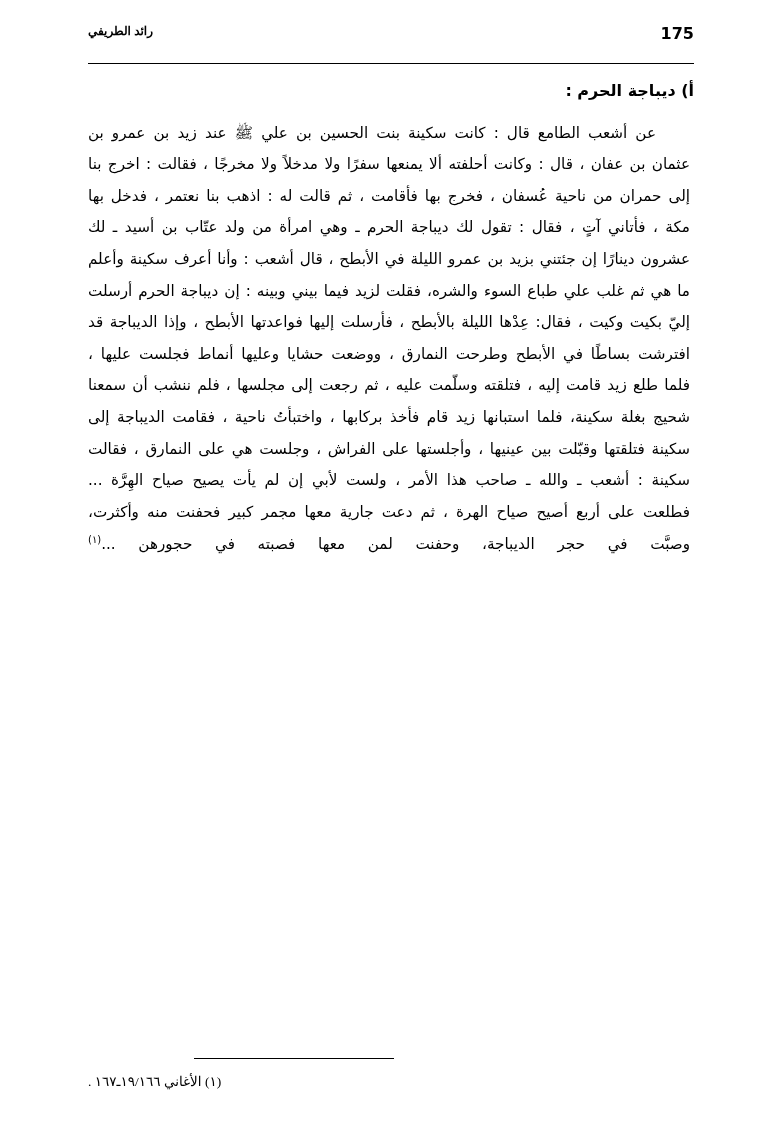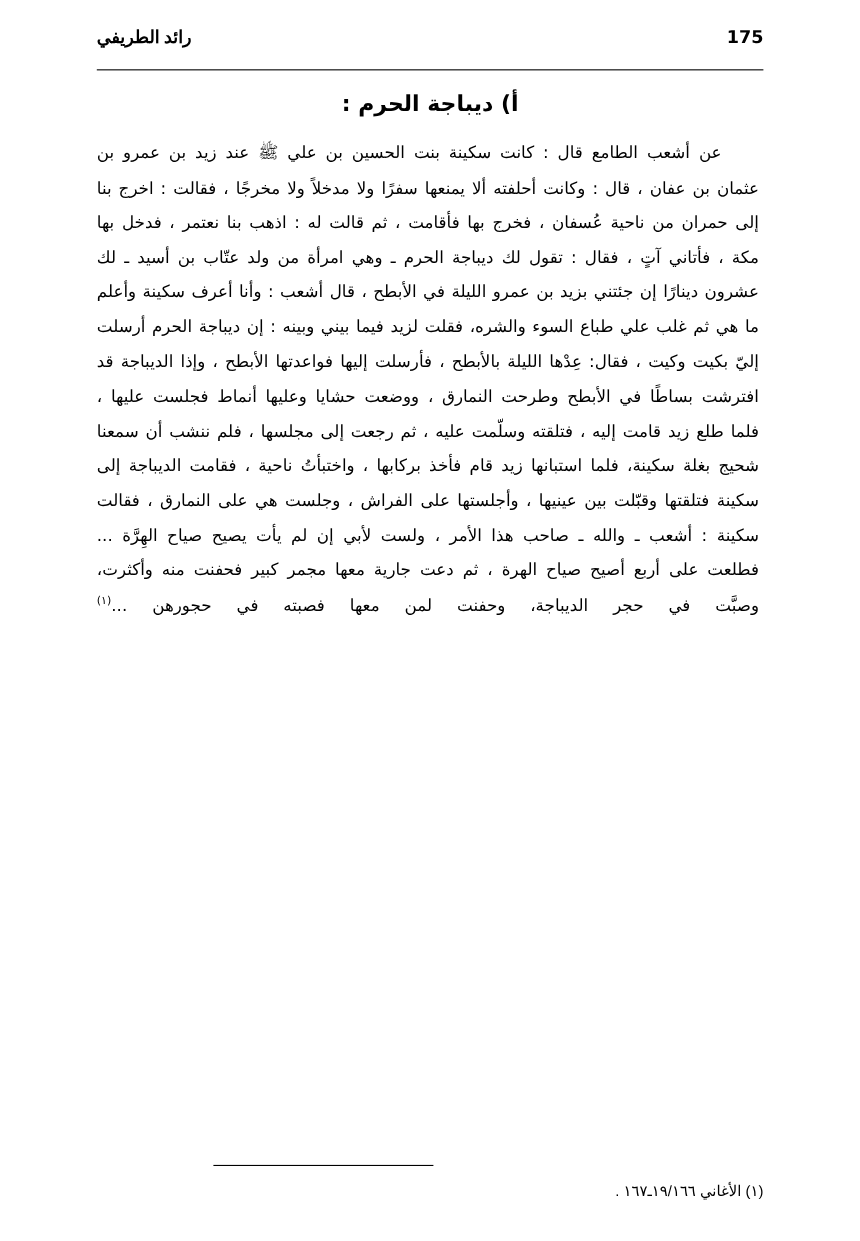--- a/index.html
+++ b/index.html
@@ -28,45 +28,45 @@
     right: 88px;
     height: 34px;
     display: flex;
     flex-direction: row-reverse;
     align-items: flex-start;
     justify-content: space-between;
     border-bottom: 1.6px solid #000;
     padding-bottom: 5px;
   }
   .header-author {
-    font-family: Liberation Serif, serif;
-    font-size: 16px;
+    font-family: Liberation Sans, sans-serif;
+    font-size: 12px;
     font-weight: bold;
     letter-spacing: 0px;
     direction: rtl;
   }
   .header-page {
     font-family: "DejaVu Sans", sans-serif;
     font-size: 16px;
     font-weight: bold;
     direction: rtl;
   }
   .content {
     position: absolute;
     top: 78px;
     left: 88px;
     right: 88px;
     bottom: 40px;
     direction: rtl;
   }
   .section-heading {
     font-family: "DejaVu Sans", sans-serif;
-    font-size: 20px;
+    font-size: 16px;
     font-weight: bold;
-    text-align: center;
+    text-align: right;
     margin: 0 0 14px 0;
     line-height: 1.6;
   }
   .section-heading.second {
     margin-top: 22px;
     margin-bottom: 16px;
   }
   .para {
     font-family: "DejaVu Sans", sans-serif;
     font-size: 15.2px;
@@ -87,23 +87,23 @@
     direction: rtl;
   }
   .footnote-rule {
     width: 200px;
     height: 0;
     border-top: 1.4px solid #000;
     margin: 0 auto 0 auto;
     margin-right: 300px;
   }
   .footnote-text {
-    font-family: Liberation Sans, sans-serif;
+    font-family: Liberation Serif, serif;
     font-size: 13.5px;
-    text-align: right;
+    text-align: left;
     margin-top: 14px;
     direction: rtl;
   }
   sup.fn {
     font-size: 10px;
     vertical-align: super;
   }
 </style>
 </head>
 <body>

